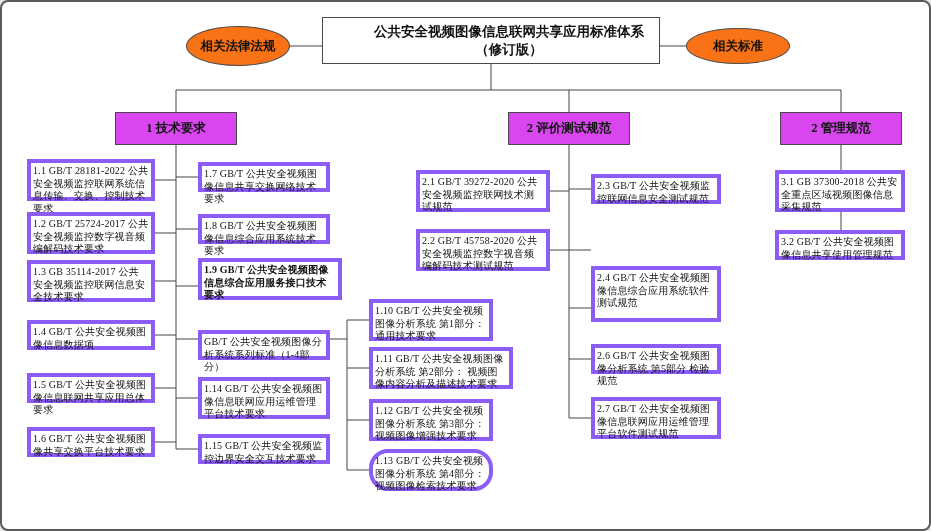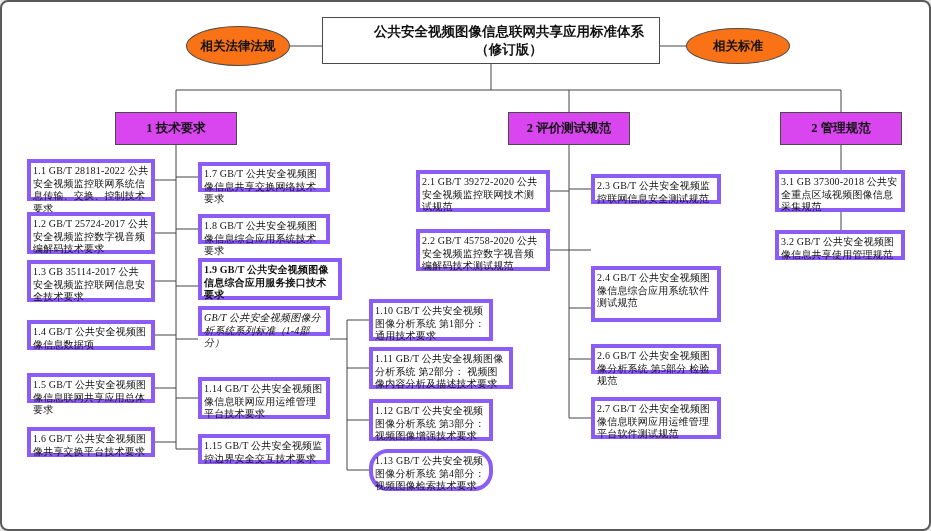--- a/index.html
+++ b/index.html
@@ -125,21 +125,21 @@
   <div class="node" style="left:25px;top:157px;width:128px;height:42px;">1.1 GB/T 28181-2022 公共安全视频监控联网系统信息传输、交换、控制技术要求</div>
   <div class="node" style="left:25px;top:210px;width:128px;height:42px;">1.2 GB/T 25724-2017 公共安全视频监控数字视音频编解码技术要求</div>
   <div class="node" style="left:25px;top:258px;width:128px;height:42px;">1.3 GB 35114-2017 公共安全视频监控联网信息安全技术要求</div>
   <div class="node" style="left:25px;top:318px;width:128px;height:30px;">1.4 GB/T 公共安全视频图像信息数据项</div>
   <div class="node" style="left:25px;top:371px;width:128px;height:30px;">1.5 GB/T 公共安全视频图像信息联网共享应用总体要求</div>
   <div class="node" style="left:25px;top:425px;width:128px;height:30px;">1.6 GB/T 公共安全视频图像共享交换平台技术要求</div>
 
   <div class="node" style="left:196px;top:160px;width:132px;height:30px;">1.7 GB/T 公共安全视频图像信息共享交换网络技术要求</div>
   <div class="node" style="left:196px;top:212px;width:132px;height:30px;">1.8 GB/T 公共安全视频图像信息综合应用系统技术要求</div>
   <div class="node" style="left:196px;top:256px;width:144px;height:42px;font-weight:bold;">1.9 GB/T 公共安全视频图像信息综合应用服务接口技术要求</div>
-  <div class="node" style="left:196px;top:304px;width:132px;height:30px;font-style:italic;">GB/T 公共安全视频图像分析系统系列标准（1-4部分）</div>
+  <div class="node" style="left:196px;top:328px;width:132px;height:30px;">GB/T 公共安全视频图像分析系统系列标准（1-4部分）</div>
   <div class="node" style="left:196px;top:375px;width:132px;height:42px;">1.14 GB/T 公共安全视频图像信息联网应用运维管理平台技术要求</div>
   <div class="node" style="left:196px;top:432px;width:132px;height:30px;">1.15 GB/T 公共安全视频监控边界安全交互技术要求</div>
 
   <div class="node" style="left:367px;top:297px;width:124px;height:42px;">1.10 GB/T 公共安全视频图像分析系统 第1部分： 通用技术要求</div>
   <div class="node" style="left:367px;top:345px;width:144px;height:42px;">1.11 GB/T 公共安全视频图像分析系统 第2部分： 视频图像内容分析及描述技术要求</div>
   <div class="node" style="left:367px;top:397px;width:124px;height:42px;">1.12 GB/T 公共安全视频图像分析系统 第3部分： 视频图像增强技术要求</div>
   <div class="node" style="left:367px;top:447px;width:124px;height:42px;border-radius:19px;">1.13 GB/T 公共安全视频图像分析系统 第4部分： 视频图像检索技术要求</div>
 
   <div class="node" style="left:414px;top:168px;width:134px;height:42px;">2.1 GB/T 39272-2020 公共安全视频监控联网技术测试规范</div>
   <div class="node" style="left:414px;top:227px;width:134px;height:42px;">2.2 GB/T 45758-2020 公共安全视频监控数字视音频编解码技术测试规范</div>

